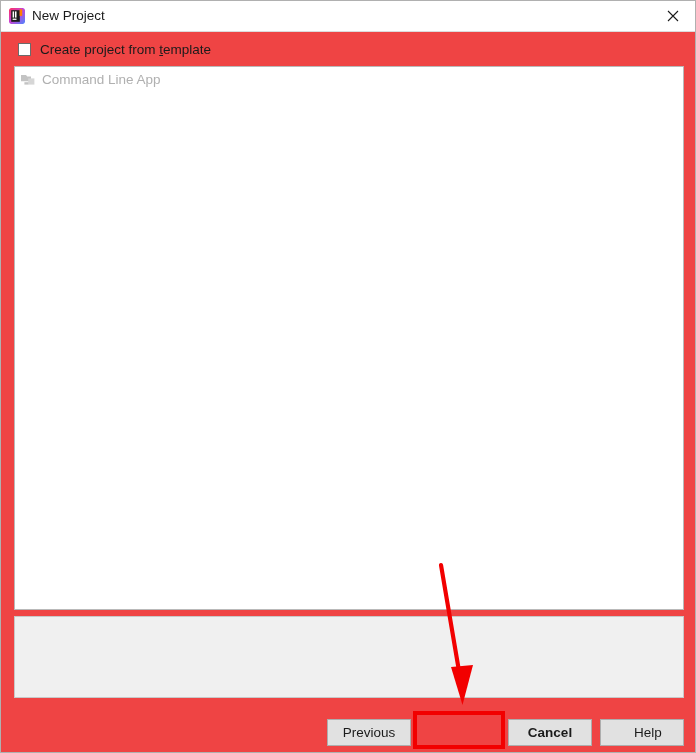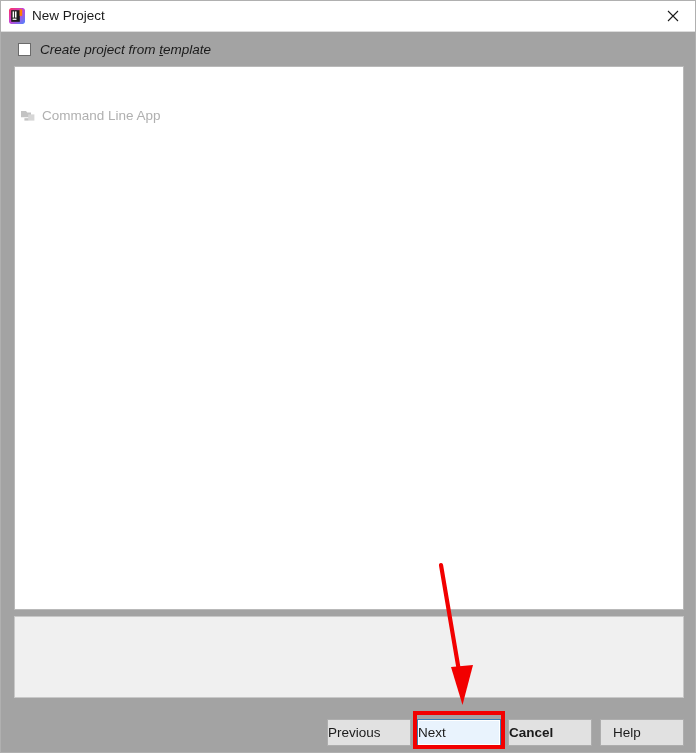--- a/index.html
+++ b/index.html
@@ -14,21 +14,21 @@
     font-family: "Liberation Sans", sans-serif;
     -webkit-font-smoothing: antialiased;
   }
 
   #window {
     position: relative;
     width: 696px;
     height: 753px;
     box-sizing: border-box;
     border: 1px solid #b0b0b0;
-    background: #a3a3a3;
+    background: #ef4444;
   }
 
   
   #titlebar {
     position: absolute;
     left: 0; top: 0;
     width: 694px;
     height: 30px;
     background: #ffffff;
     border-bottom: 1px solid #dcdcdc;
@@ -78,42 +78,40 @@
     margin-left: 17px;
     flex: none;
     cursor: pointer;
   }
   .checkbox-label {
     margin-left: 9px;
     font-size: 13.5px;
     color: #1b1b1b;
     white-space: nowrap;
     cursor: pointer;
-    font-style: italic;
   }
   .mnemonic { text-decoration: underline; }
 
   
   #template-list {
     position: absolute;
     left: 13px; top: 65px;
     width: 670px;
     height: 544px;
     box-sizing: border-box;
     background: #ffffff;
     border: 1px solid #b9b9b9;
     overflow: hidden;
   }
   .list-item {
     height: 25px;
     display: flex;
     align-items: center;
     padding-left: 5px;
     cursor: default;
-    margin-top: 36px;
   }
   .folder-icon {
     width: 16px; height: 16px;
     flex: none;
     display: block;
   }
   .list-item-label {
     margin-left: 6px;
     font-size: 13.5px;
     color: #b0b0b0;
@@ -141,21 +139,21 @@
   .dlg-button {
     position: absolute;
     top: 18px;
     height: 27px;
     box-sizing: border-box;
     background: #e1e1e1;
     border: 1px solid #adadad;
     font-family: "Liberation Sans", sans-serif;
     font-size: 13.5px;
     color: #1b1b1b;
-    text-align: left;
+    text-align: center;
     line-height: 25px;
     cursor: pointer;
     padding: 0;
     white-space: nowrap;
   }
   #btn-previous { left: 326px; width: 84px; }
   #btn-next {
     left: 416px; width: 84px;
     background: #e9f3fd;
     border: 1px solid #3c7fb1;
@@ -231,21 +229,20 @@
       <span class="list-item-label">Command Line App</span>
     </div>
 
 
   </div>
 
   <div id="description-panel"></div>
 
   <div id="button-bar">
     <button class="dlg-button" id="btn-previous">Previous</button>
-    <button class="dlg-button" id="btn-next">Next</button>
     <button class="dlg-button" id="btn-cancel">Cancel</button>
     <button class="dlg-button" id="btn-help">Help</button>
   </div>
 
   <div id="annot-arrow">
     <svg width="70" height="150" viewBox="0 0 70 150">
       <g>
         <line x1="20" y1="6" x2="39" y2="118" stroke="#f20000" stroke-width="4.2" stroke-linecap="round"></line>
         <polygon points="41.5,146 30,108 52,106" fill="#f20000"></polygon>
       </g>

